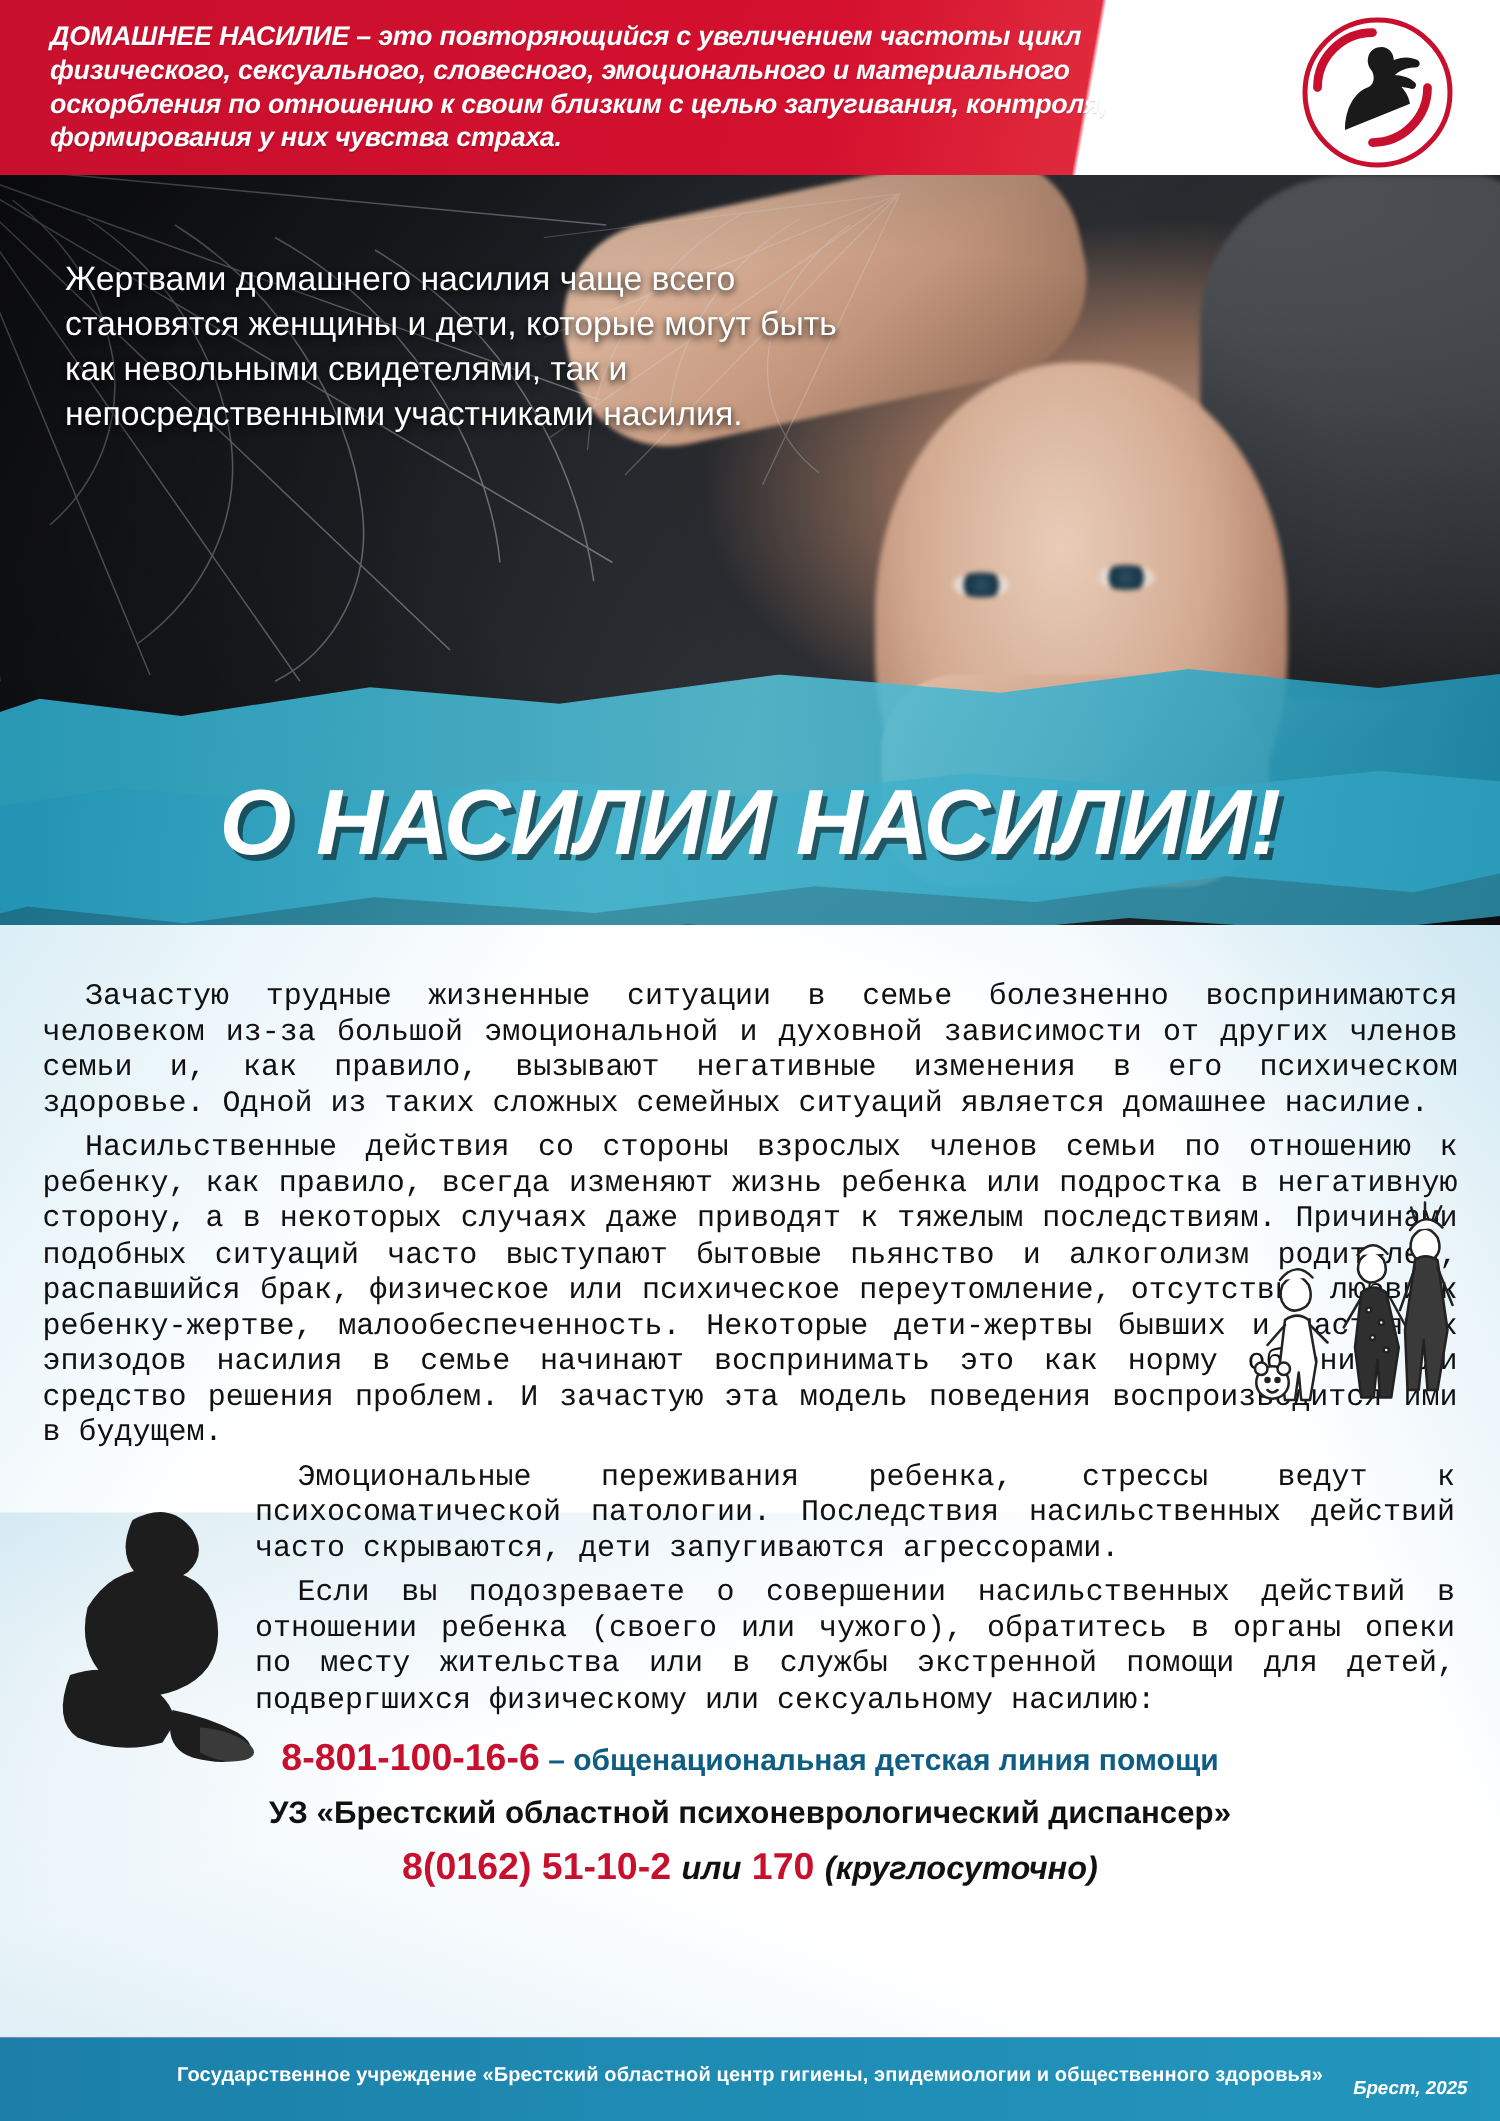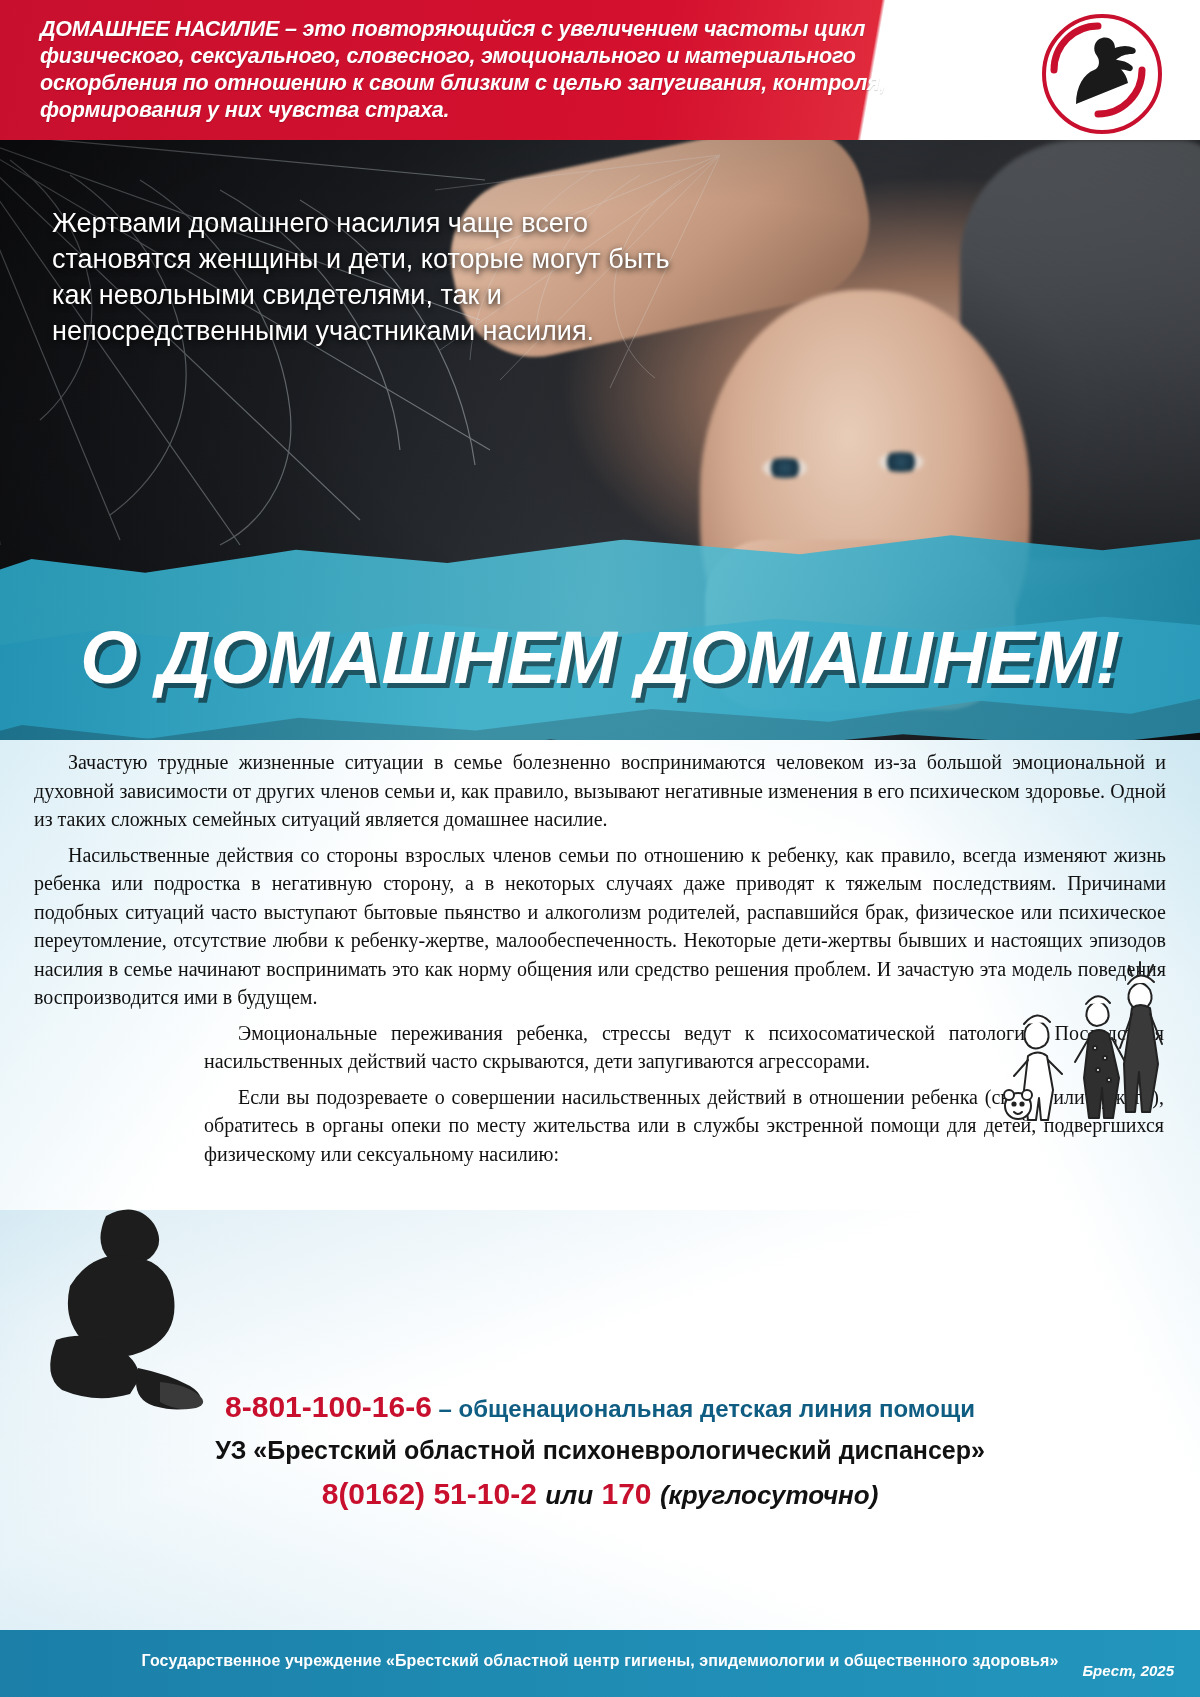--- a/index.html
+++ b/index.html
@@ -227,24 +227,24 @@
   .bg-facets::after {
     content:"";
     position:absolute;
     left:0; bottom:0; width:1200px; height:420px;
     background:
       linear-gradient(160deg, rgba(176,214,232,0.45) 0%, rgba(255,255,255,0) 40%),
       linear-gradient(20deg, rgba(186,221,236,0.45) 0%, rgba(255,255,255,0) 38%);
   }
   .text-col {
     position: absolute;
-    left: 34px; top: 8px;
+    left: 34px; top: 44px;
     width: 1132px;
-    font-family: Liberation Serif, serif;
-    font-size: 20px;
+    font-family: Liberation Mono, monospace;
+    font-size: 24px;
     line-height: 28.5px;
     color: #111111;
     text-align: justify;
     z-index: 4;
   }
   .text-col p { margin: 0 0 7px 0; text-indent: 34px; }
 
   
   .cartoon-family {
     position: absolute;
@@ -368,21 +368,21 @@
       </g>
     </svg>
 
     <div class="hero-vignette"></div>
 
     <div class="hero-caption">Жертвами домашнего насилия чаще всего становятся женщины и дети, которые могут быть как невольными свидетелями, так и непосредственными участниками насилия.</div>
 
     <div class="blue-stroke"></div>
     <div class="blue-stroke2"></div>
 
-    <div class="headline2">О ДОМАШНЕМ ДОМАШНЕМ!</div>
+    <div class="headline2">О НАСИЛИИ НАСИЛИИ!</div>
   </div>
 
   <div class="body-area">
     <div class="bg-facets"></div>
 
     <svg class="cartoon-family" viewBox="0 0 230 190" aria-hidden="true">
       <g stroke="#222" stroke-width="2" fill="#fff" stroke-linecap="round" stroke-linejoin="round">
 
         <path d="M178 52 q10 -14 20 0 q4 10 -2 16 q-9 7 -16 0 q-6 -7 -2 -16z"></path>
         <path d="M176 46 q12 -16 26 -2" stroke-width="2"></path>

